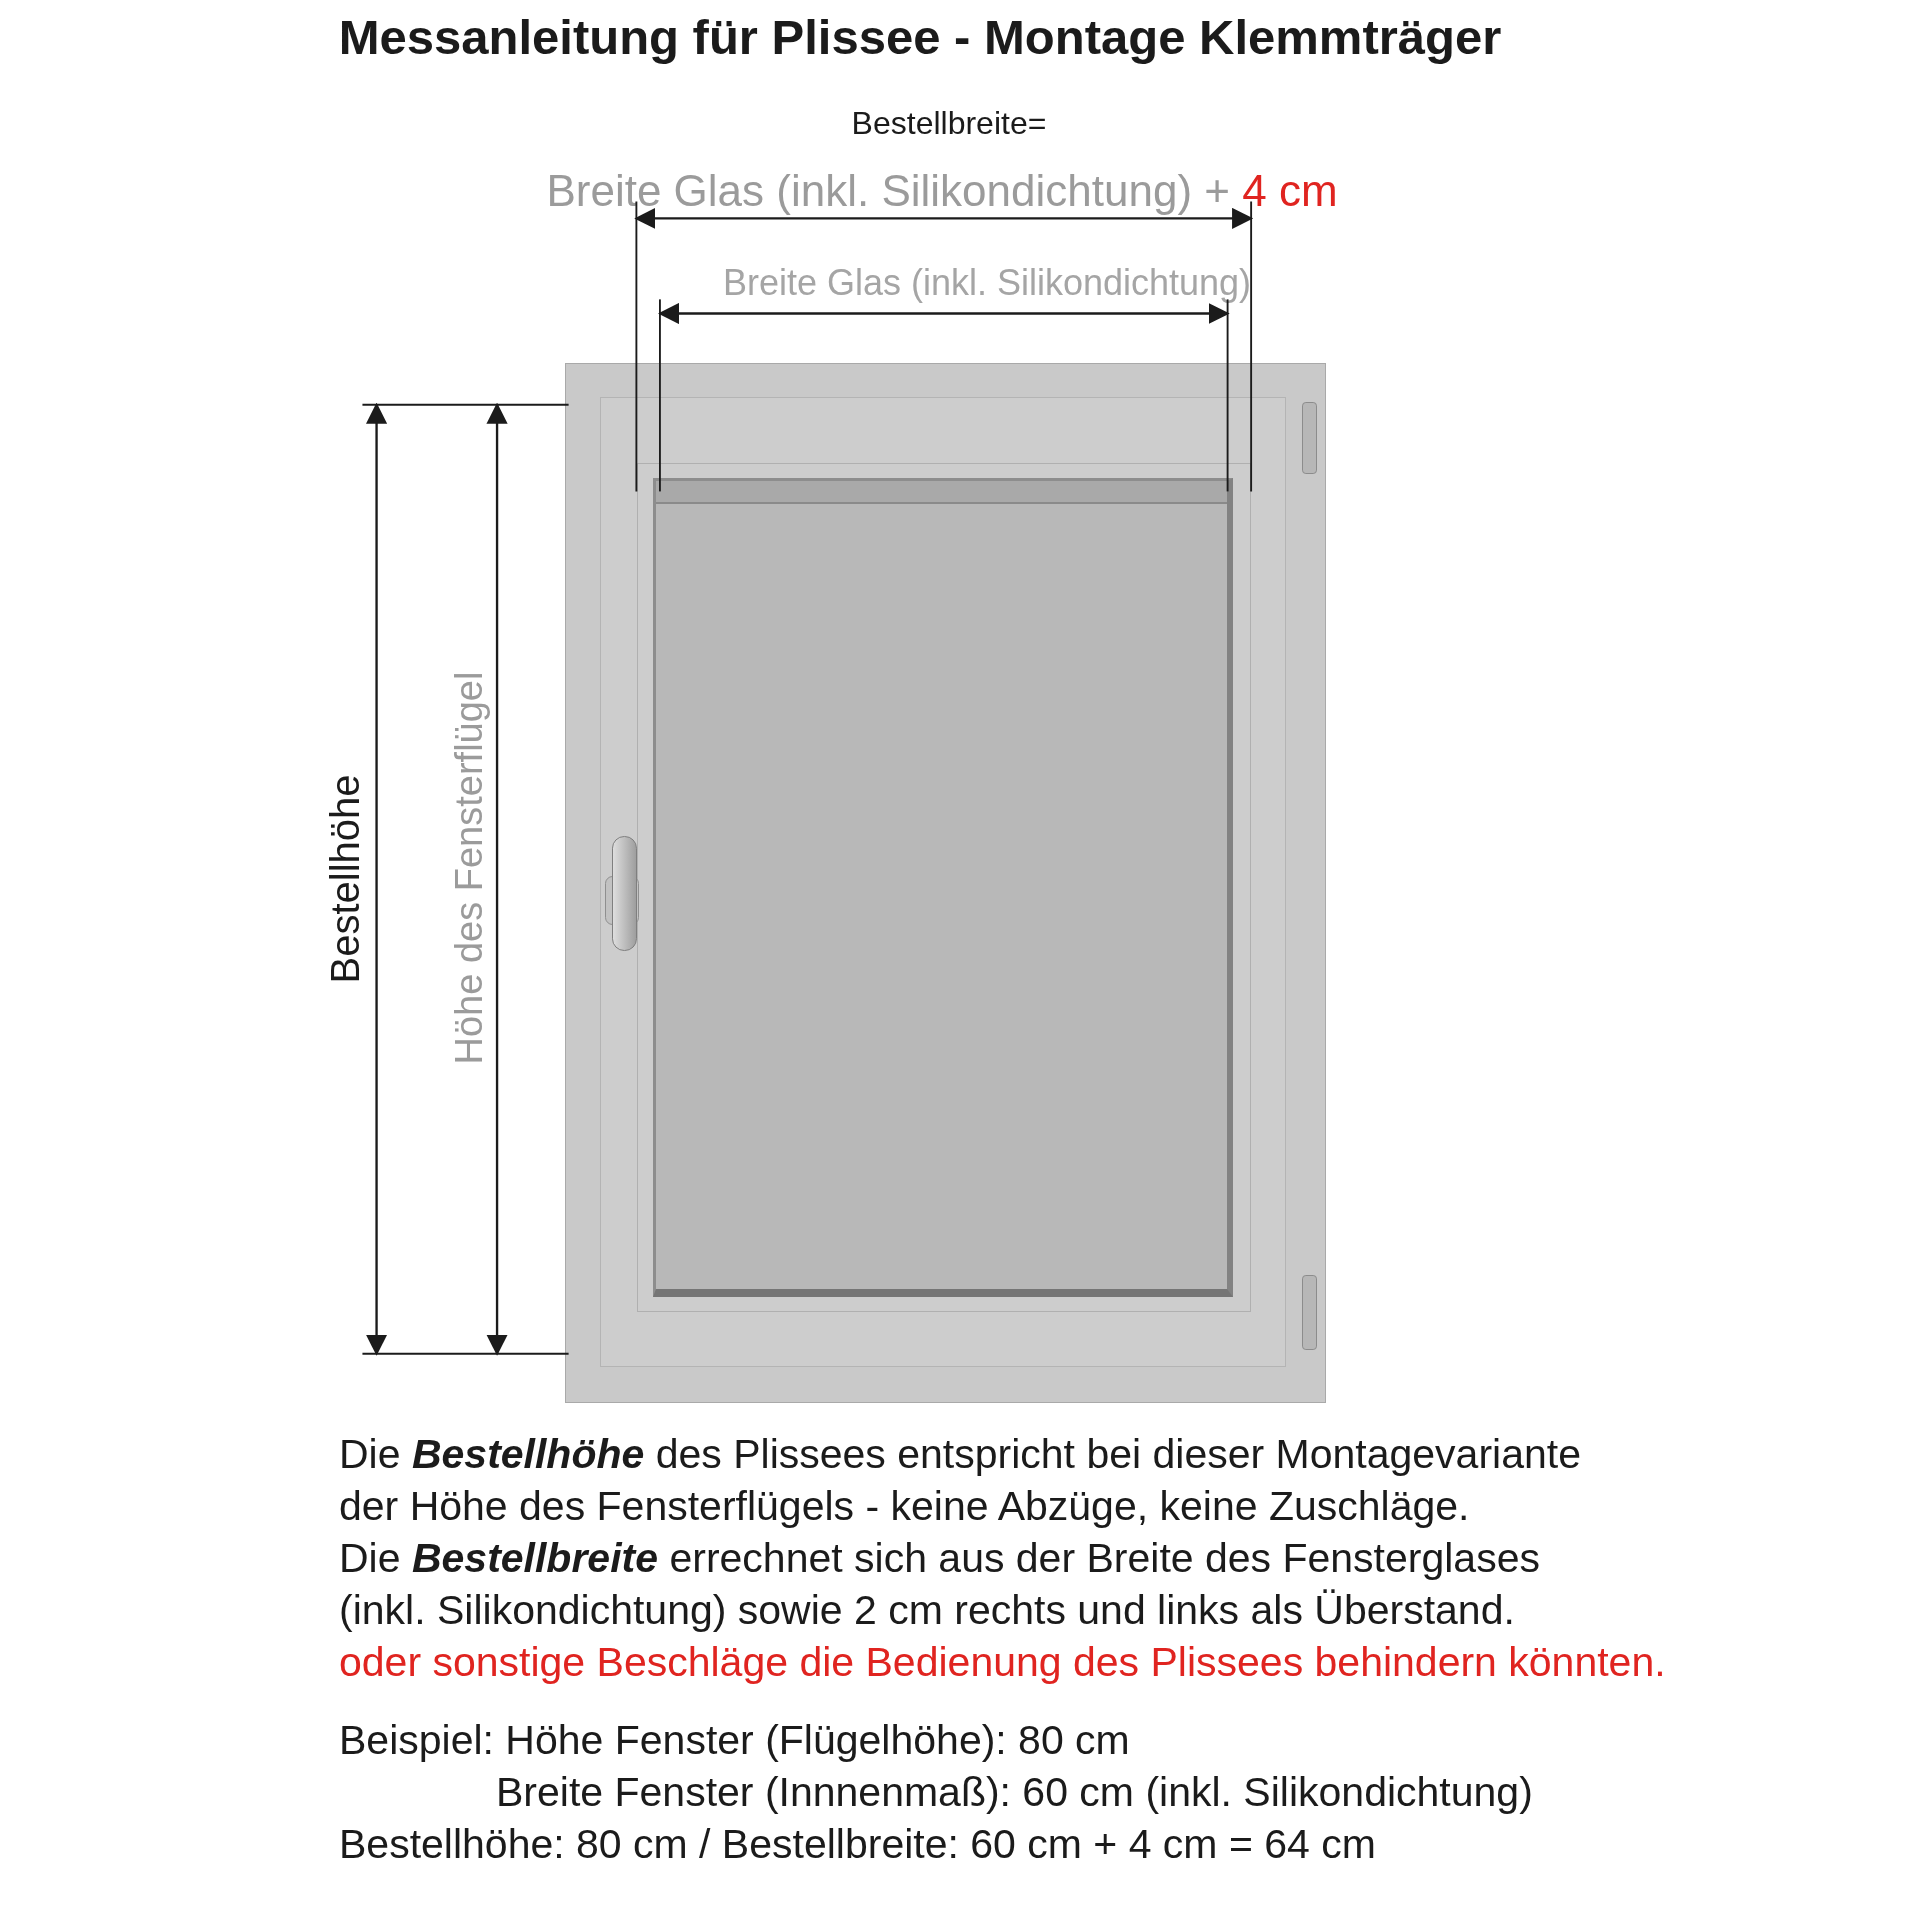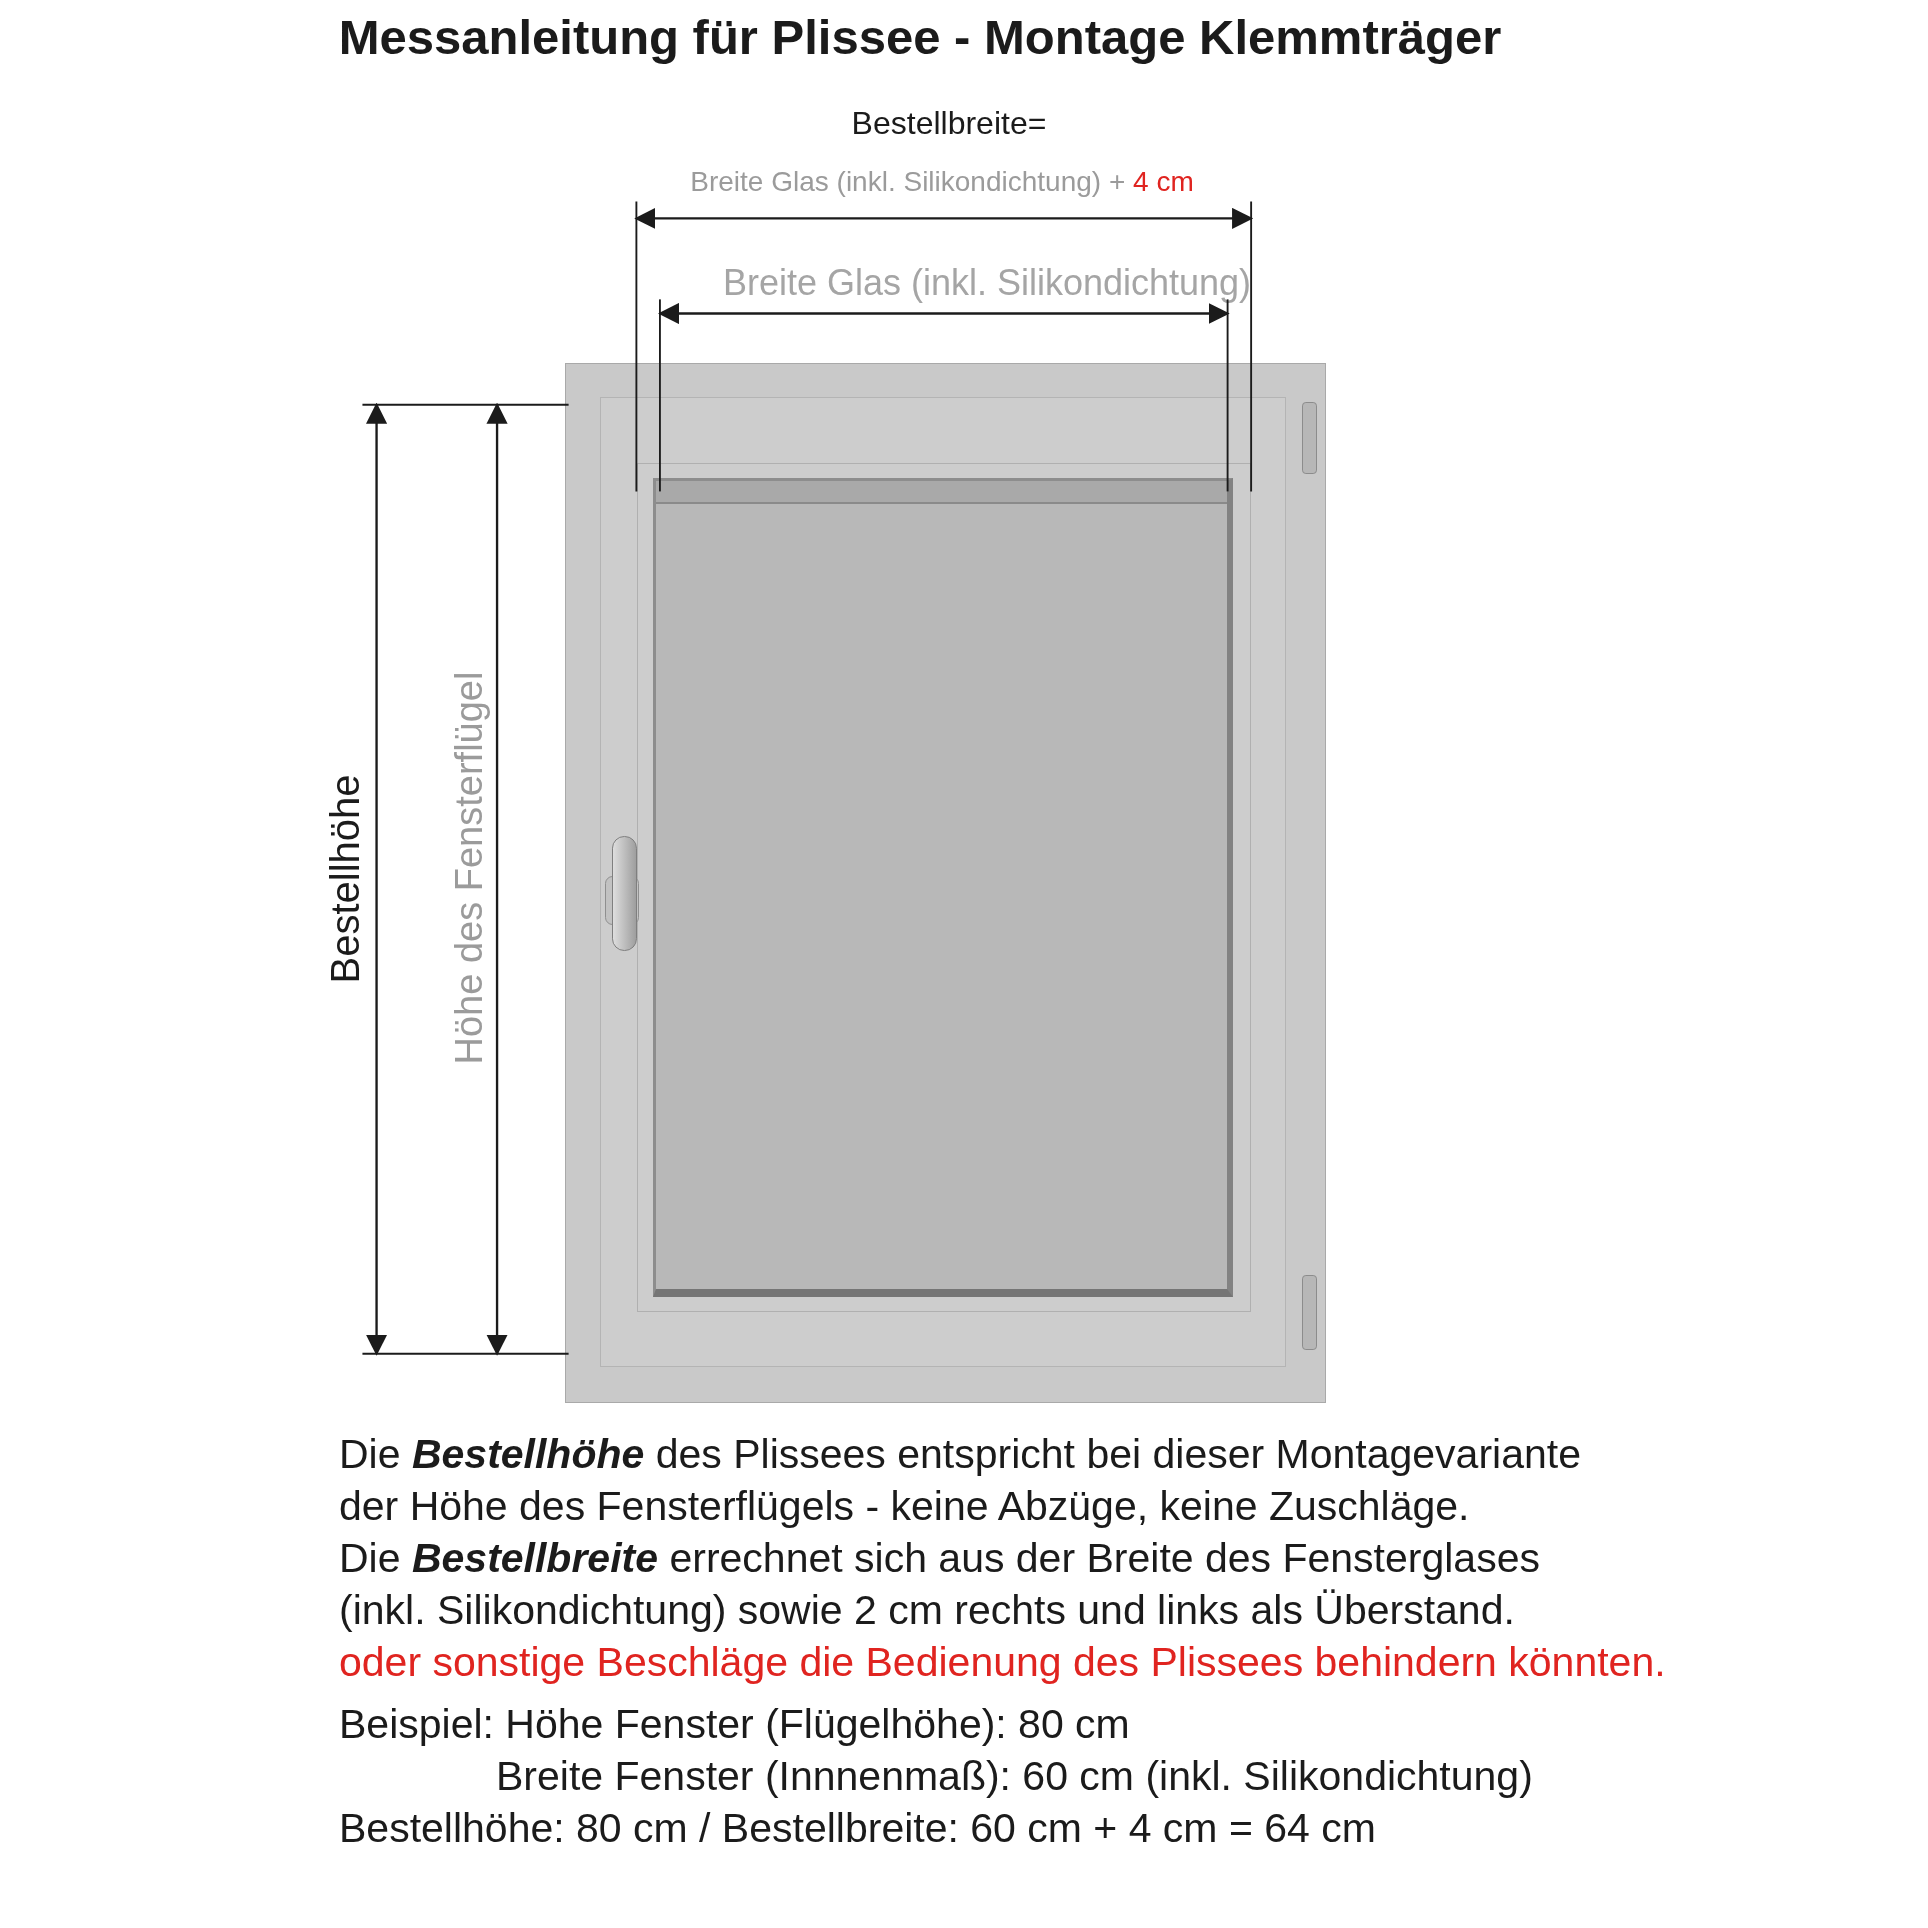--- a/index.html
+++ b/index.html
@@ -14,21 +14,21 @@
   .page-title{
     position:absolute;top:9.4px;left:920px;
     transform:translateX(-50%);
     font-size:49px;font-weight:600;white-space:nowrap;
   }
   .hlabel{
     position:absolute;transform:translateX(-50%);
     white-space:nowrap;
   }
   .lbl-order-width{top:105px;left:949px;font-size:32px;color:#1b1b1b;}
-  .lbl-width-outer{top:166px;left:942px;font-size:28px;color:#9b9b9b;}
+  .lbl-width-outer{top:166px;left:942px;font-size:44px;color:#9b9b9b;}
   .lbl-width-outer .red{color:#e02420;}
   .lbl-width-inner{top:262px;left:987px;font-size:36px;color:#a5a5a5;}
   .vlabel{
     position:absolute;white-space:nowrap;
     transform:translate(-50%,-50%) rotate(-90deg);
   }
   .lbl-order-height{left:345px;top:879px;font-size:40px;color:#1b1b1b;}
   .lbl-sash-height{left:469px;top:868px;font-size:38px;color:#9b9b9b;}
 
   
@@ -75,21 +75,21 @@
 
   
   .body-text{
     position:absolute;left:339px;top:1428px;width:1394px;
   }
   .body-text p{
     margin:0;font-size:41px;line-height:52px;color:#1b1b1b;white-space:nowrap;
   }
   .body-text p.red{color:#e02420;}
   .body-text .term{font-weight:bold;font-style:italic;}
-  .examples{margin-top:10px;}
+  .examples{margin-top:26px;}
   .indent{padding-left:157px;}
 </style>
 </head>
 <body>
 
 <div class="canvas">
 
   <div class="page-title">Messanleitung für Plissee - Montage Klemmträger</div>
 
   <div class="hlabel lbl-order-width">Bestellbreite=</div>

